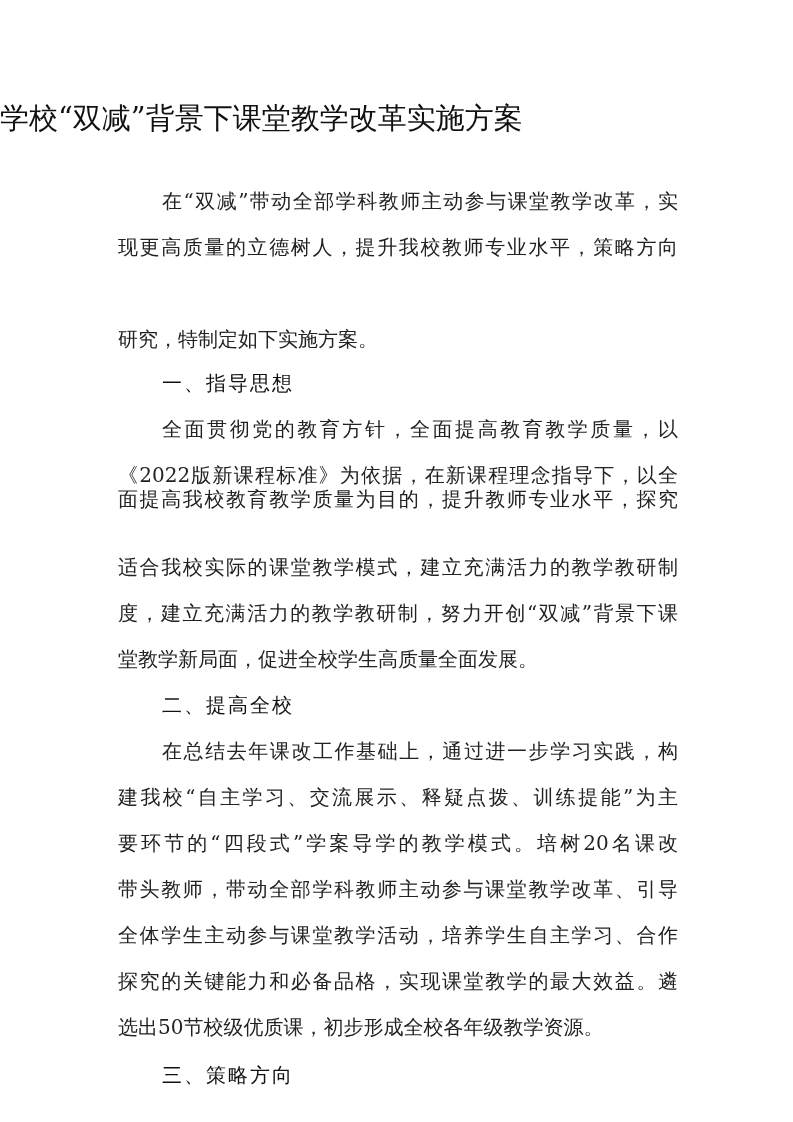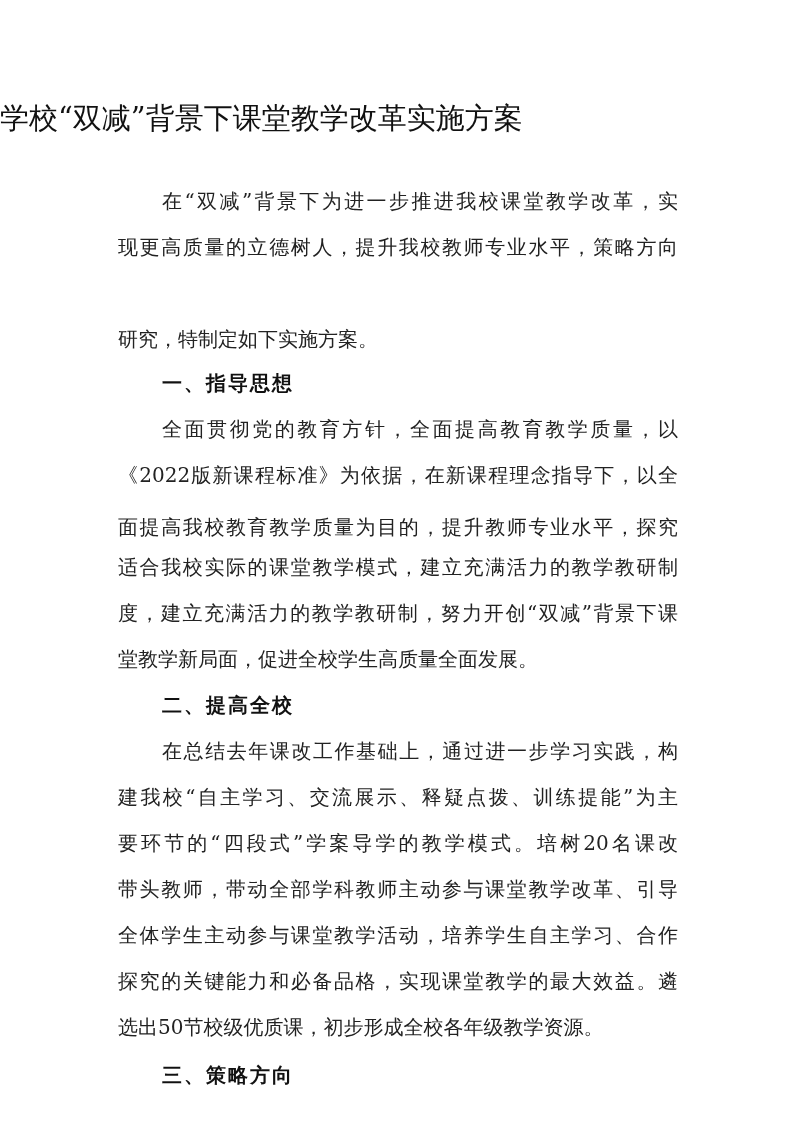--- a/index.html
+++ b/index.html
@@ -2,36 +2,36 @@
 <html><head>
   <meta charset="utf-8">
   <style>
     html, body { margin: 0; padding: 0; background: #ffffff; }
     body { width: 793px; height: 1122px; position: relative; overflow: hidden; }
     .page { position: absolute; left: 0; top: 0; width: 793px; height: 1122px; background: #fff; color: #111; font-family: "DejaVu Serif", "Liberation Serif", serif; }
     .title { position: absolute; left: 0; top: 96px; width: 793px; font-size: 29px; line-height: 44px; font-family: "DejaVu Serif", serif; color: #111; letter-spacing: 0px; }
     .line { position: absolute; left: 118px; width: 560px; font-size: 20px; line-height: 30px; color: #222; white-space: nowrap; text-align: justify; text-align-last: justify; }
     .line.last { text-align-last: left; }
     .line.indent { left: 162px; width: 516px; }
-    .heading { position: absolute; left: 162px; font-size: 20px; line-height: 30px; color: #111; font-weight: bold; font-family: "DejaVu Sans", sans-serif; letter-spacing: 2px; }
+    .heading { position: absolute; left: 162px; font-size: 20px; line-height: 30px; color: #111; font-weight: normal; font-family: "DejaVu Sans", sans-serif; letter-spacing: 2px; }
   </style>
 </head>
 <body>
 
 <div class="page">
   <div class="title">学校“双减”背景下课堂教学改革实施方案</div>
 
-  <div class="line indent" style="top:186px">在“双减”背景下为进一步推进我校课堂教学改革，实</div>
+  <div class="line indent" style="top:186px">在“双减”带动全部学科教师主动参与课堂教学改革，实</div>
   <div class="line" style="top:232px">现更高质量的立德树人，提升我校教师专业水平，策略方向</div>
   <div class="line last" style="top:324px">研究，特制定如下实施方案。</div>
 
   <div class="heading" style="top:368px">一、指导思想</div>
   <div class="line indent" style="top:414px">全面贯彻党的教育方针，全面提高教育教学质量，以</div>
   <div class="line" style="top:460px">《2022版新课程标准》为依据，在新课程理念指导下，以全</div>
-  <div class="line" style="top:512px">面提高我校教育教学质量为目的，提升教师专业水平，探究</div>
+  <div class="line" style="top:484px">面提高我校教育教学质量为目的，提升教师专业水平，探究</div>
   <div class="line" style="top:552px">适合我校实际的课堂教学模式，建立充满活力的教学教研制</div>
   <div class="line" style="top:598px">度，建立充满活力的教学教研制，努力开创“双减”背景下课</div>
   <div class="line last" style="top:644px">堂教学新局面，促进全校学生高质量全面发展。</div>
 
   <div class="heading" style="top:690px">二、提高全校</div>
   <div class="line indent" style="top:736px">在总结去年课改工作基础上，通过进一步学习实践，构</div>
   <div class="line" style="top:782px">建我校“自主学习、交流展示、释疑点拨、训练提能”为主</div>
   <div class="line" style="top:828px">要环节的“四段式”学案导学的教学模式。培树20名课改</div>
   <div class="line" style="top:874px">带头教师，带动全部学科教师主动参与课堂教学改革、引导</div>
   <div class="line" style="top:920px">全体学生主动参与课堂教学活动，培养学生自主学习、合作</div>

